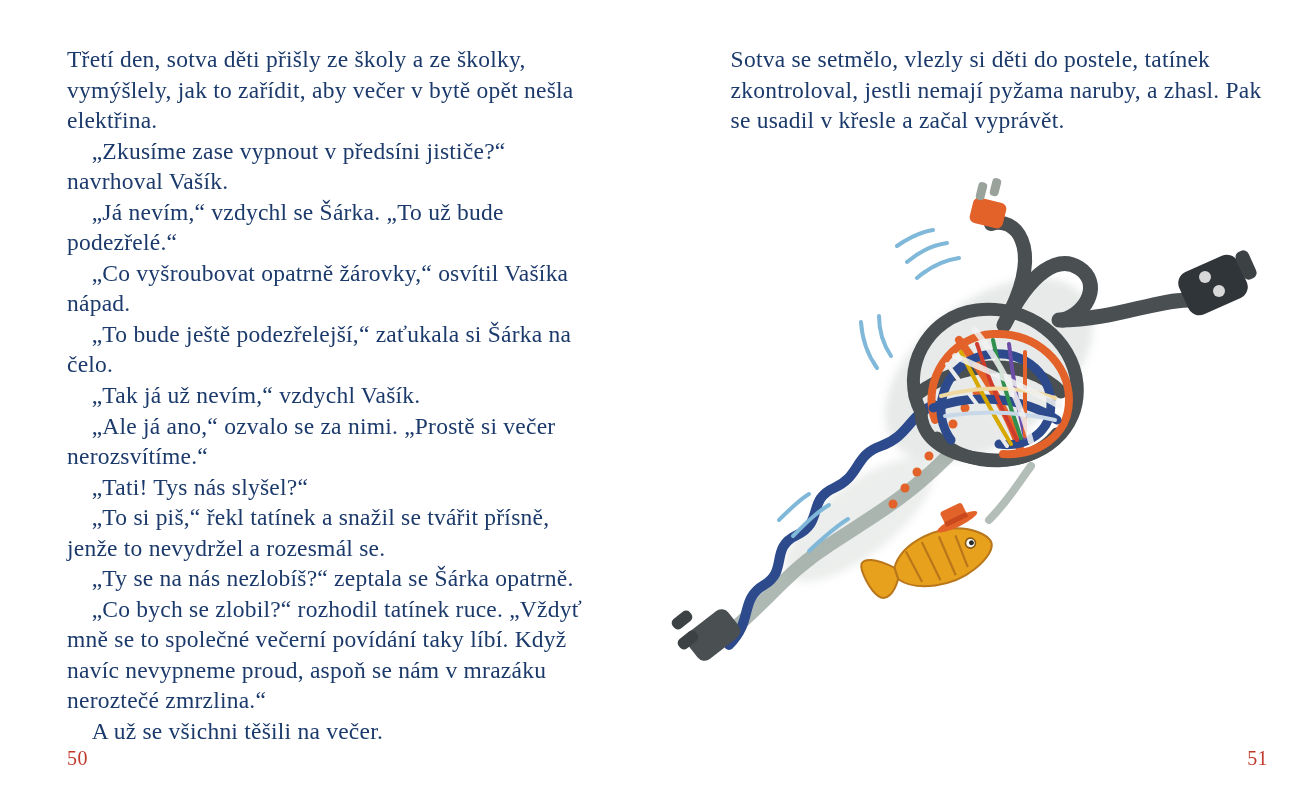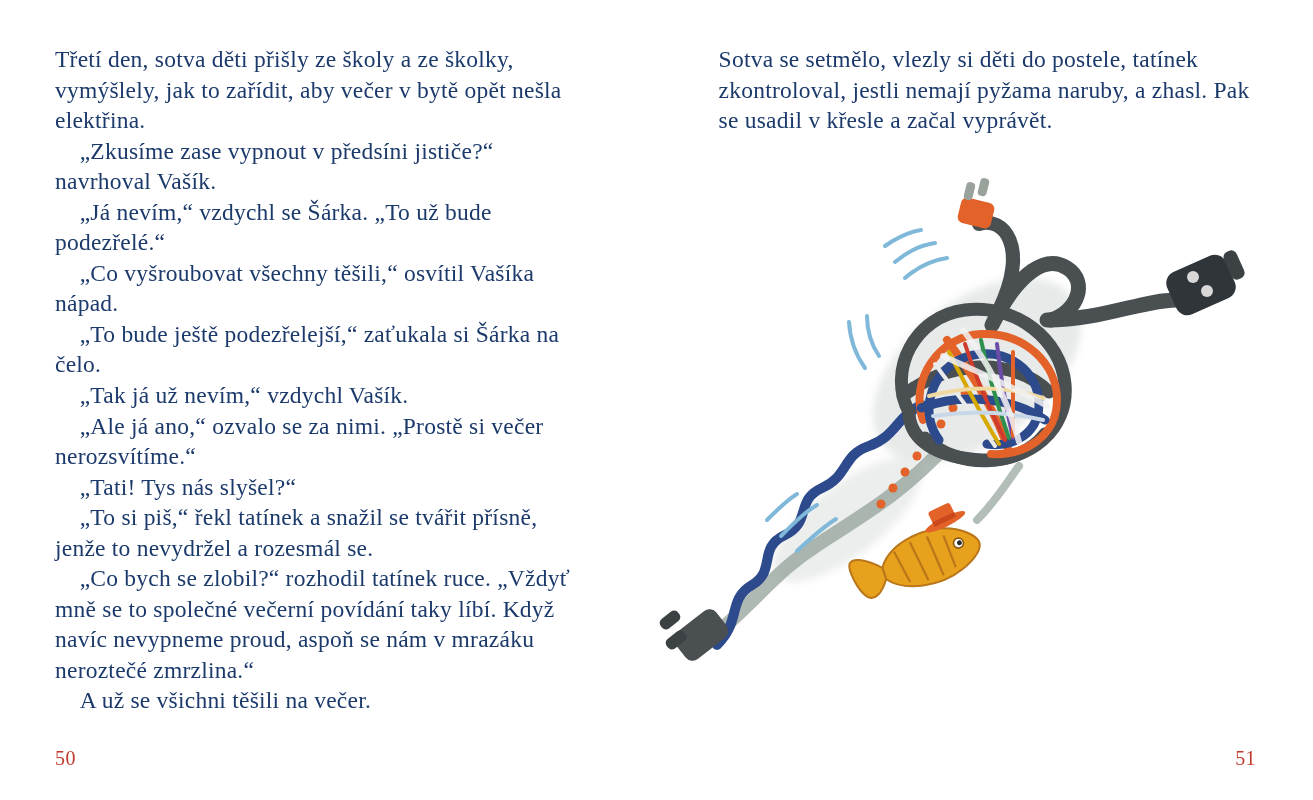--- a/index.html
+++ b/index.html
@@ -12,20 +12,21 @@
     height: 800px;
     overflow: hidden;
     font-family: "Liberation Serif", serif;
     color: #1b3a6b;
   }
   .spread {
     position: relative;
     width: 1294px;
     height: 800px;
     display: flex;
+    margin-left: 12px;
   }
   .page {
     position: relative;
     box-sizing: border-box;
     height: 800px;
   }
   .page-left {
     width: 656px;
     padding: 44px 60px 0 55px;
   }
@@ -70,26 +71,27 @@
 </head>
 <body>
 
 <div class="spread">
 
   <div class="page page-left">
     <div class="body-text">
       <p>Třetí den, sotva děti přišly ze školy a ze školky, vymýšlely, jak to zařídit, aby večer v bytě opět nešla elektřina.</p>
       <p class="indent">„Zkusíme zase vypnout v předsíni jističe?“ navrhoval Vašík.</p>
       <p class="indent">„Já nevím,“ vzdychl se Šárka. „To už bude podezřelé.“</p>
-      <p class="indent">„Co vyšroubovat všechny těšili,“ osvítil Vašíka nápad.</p>
+      <p class="indent">„Co vyšroubovat opatrně žárovky,“ osvítil Vašíka nápad.</p>
       <p class="indent">„To bude ještě podezřelejší,“ zaťukala si Šárka na čelo.</p>
       <p class="indent">„Tak já už nevím,“ vzdychl Vašík.</p>
       <p class="indent">„Ale já ano,“ ozvalo se za nimi. „Prostě si večer nerozsvítíme.“</p>
       <p class="indent">„Tati! Tys nás slyšel?“</p>
       <p class="indent">„To si piš,“ řekl tatínek a snažil se tvářit přísně, jenže to nevydržel a rozesmál se.</p>
+      <p class="indent">„Ty se na nás nezlobíš?“ zeptala se Šárka opatrně.</p>
       <p class="indent">„Co bych se zlobil?“ rozhodil tatínek ruce. „Vždyť mně se to společné večerní povídání taky líbí. Když navíc nevypneme proud, aspoň se nám v mrazáku neroztečé zmrzlina.“</p>
       <p class="indent">A už se všichni těšili na večer.</p>
     </div>
     <div class="folio folio-left">50</div>
   </div>
 
   <div class="page page-right">
     <div class="body-text">
       <p>Sotva se setmělo, vlezly si děti do postele, tatínek zkontroloval, jestli nemají pyžama naruby, a zhasl. Pak se usadil v křesle a začal vyprávět.</p>
     </div>

